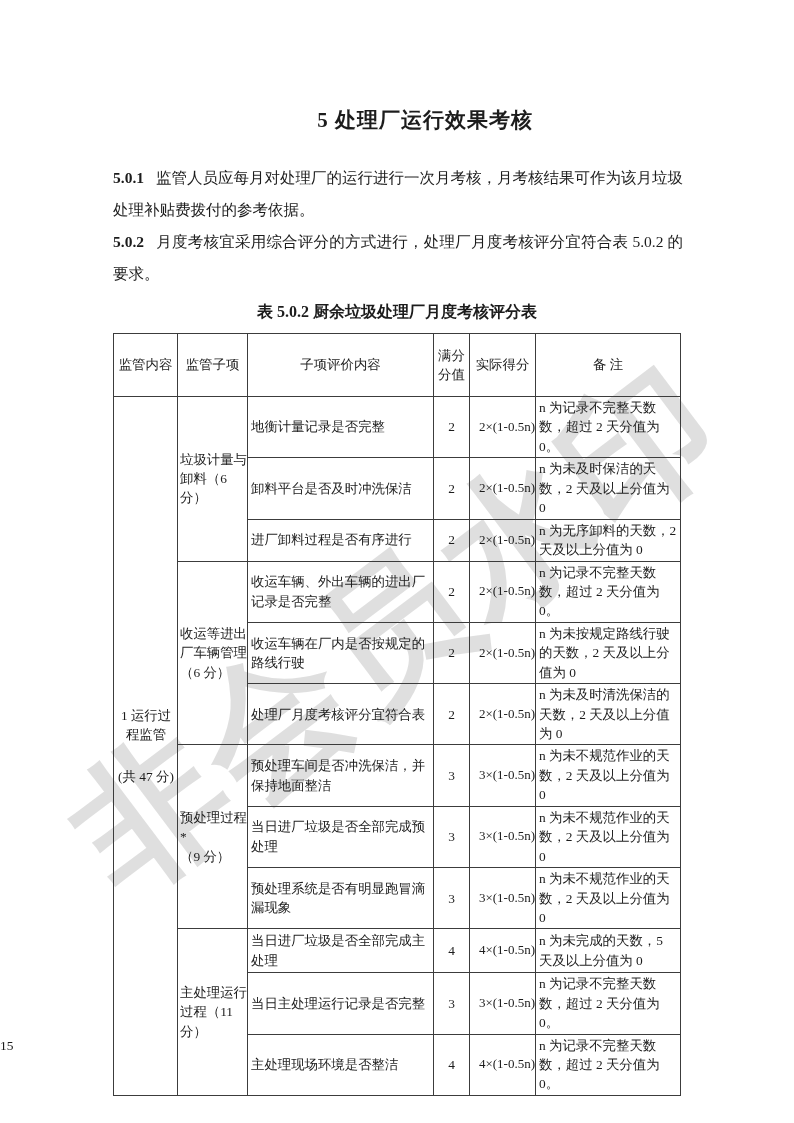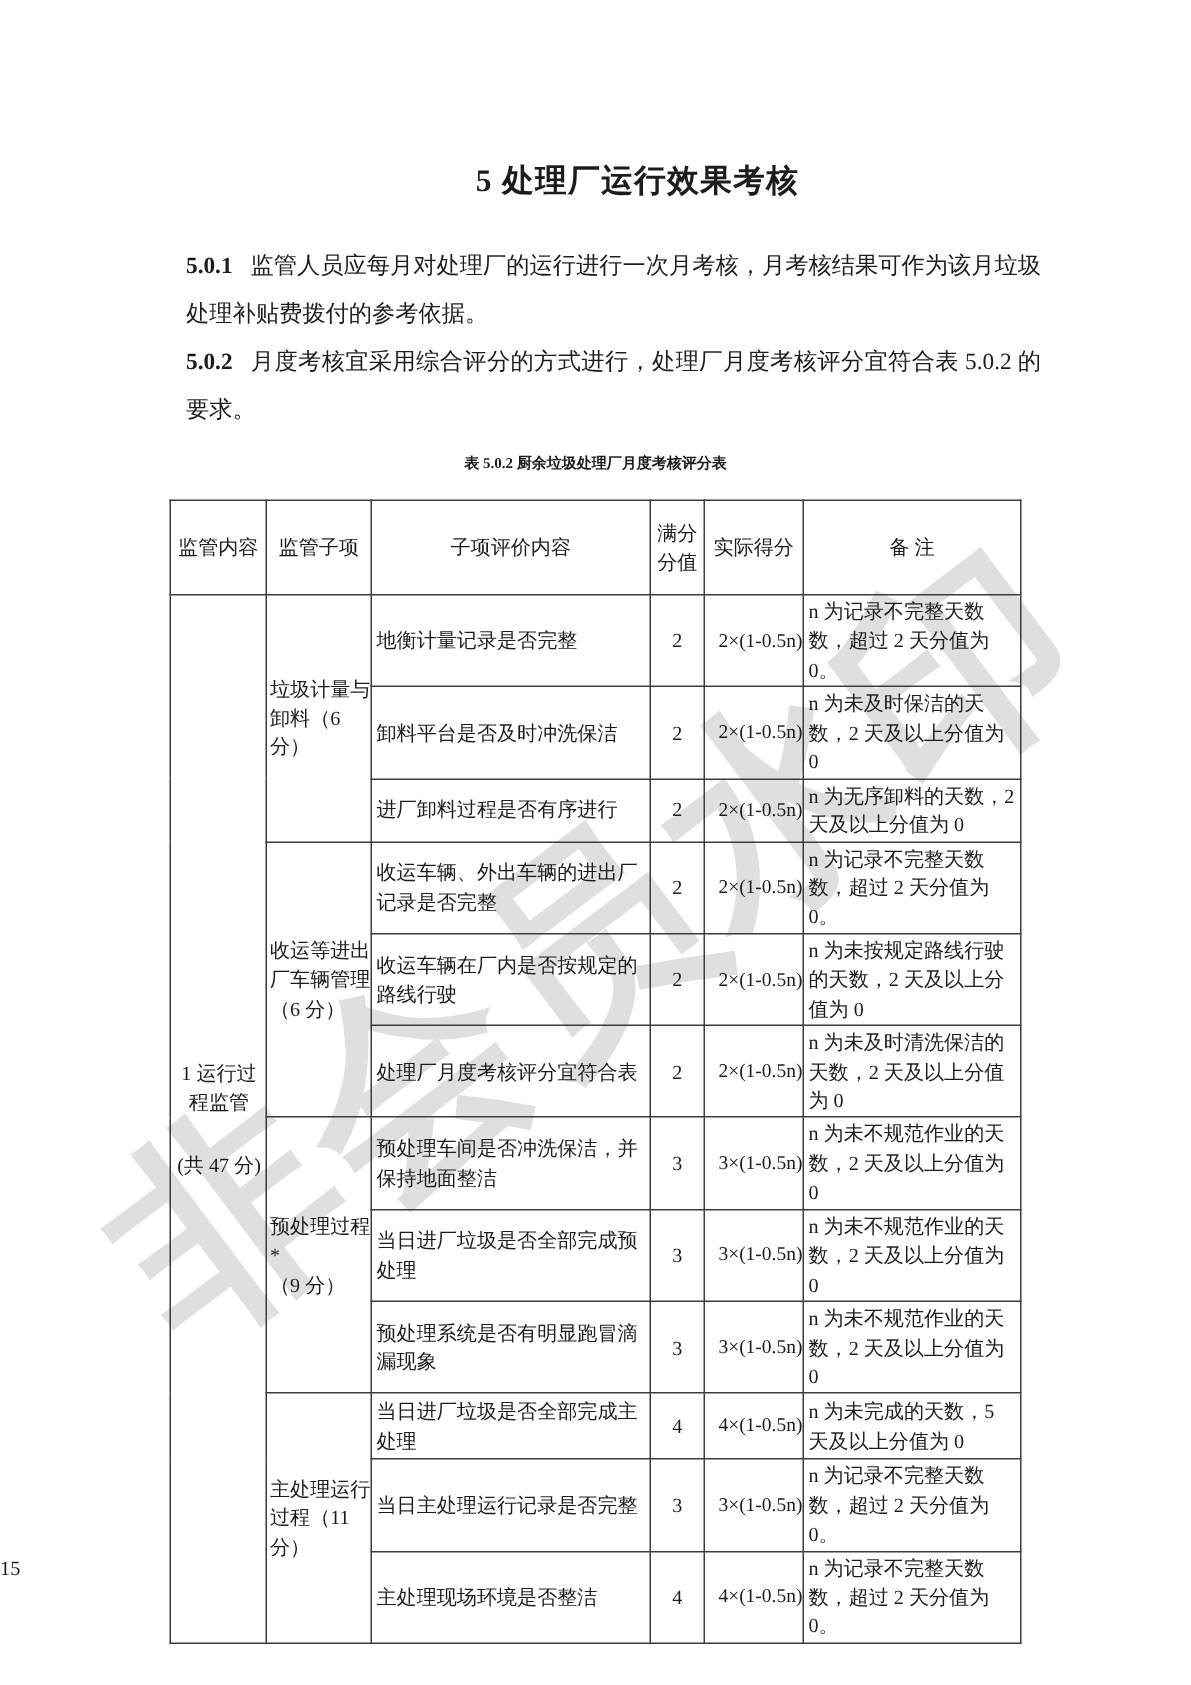--- a/index.html
+++ b/index.html
@@ -34,31 +34,31 @@
 
   .doc-title {
     position:absolute; top:106px; left:0; width:100%;
     text-align:center;
     font-size:21px; font-weight:bold;
     letter-spacing:1px;
     padding-left:28px;
   }
 
   .clauses {
-    position:absolute; top:162px; left:124px; width:570px;
+    position:absolute; top:162px; left:113px; width:570px;
     font-size:15.5px; line-height:32px;
     text-align:justify;
   }
   .clause { margin:0; }
   .clause-number { font-weight:bold; margin-right:12px; }
 
   .table-caption {
     position:absolute; top:302px; left:0; width:100%;
     text-align:center;
-    font-size:10px; font-weight:bold;
+    font-size:16px; font-weight:bold;
   }
 
   table.score-table {
     position:absolute; top:333px; left:113px;
     width:567px;
     border-collapse:collapse;
     table-layout:fixed;
     font-size:13.4px;
     line-height:1.45;
   }

